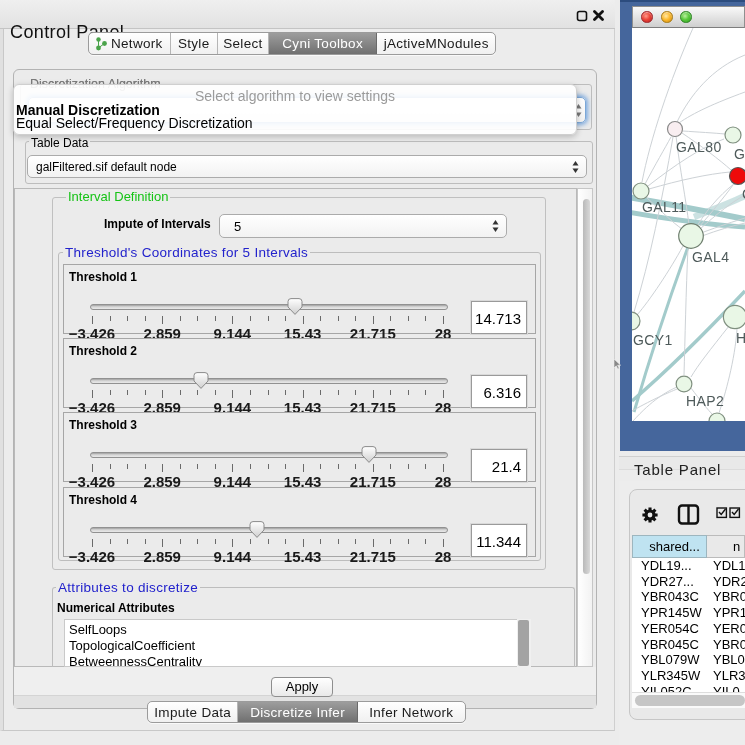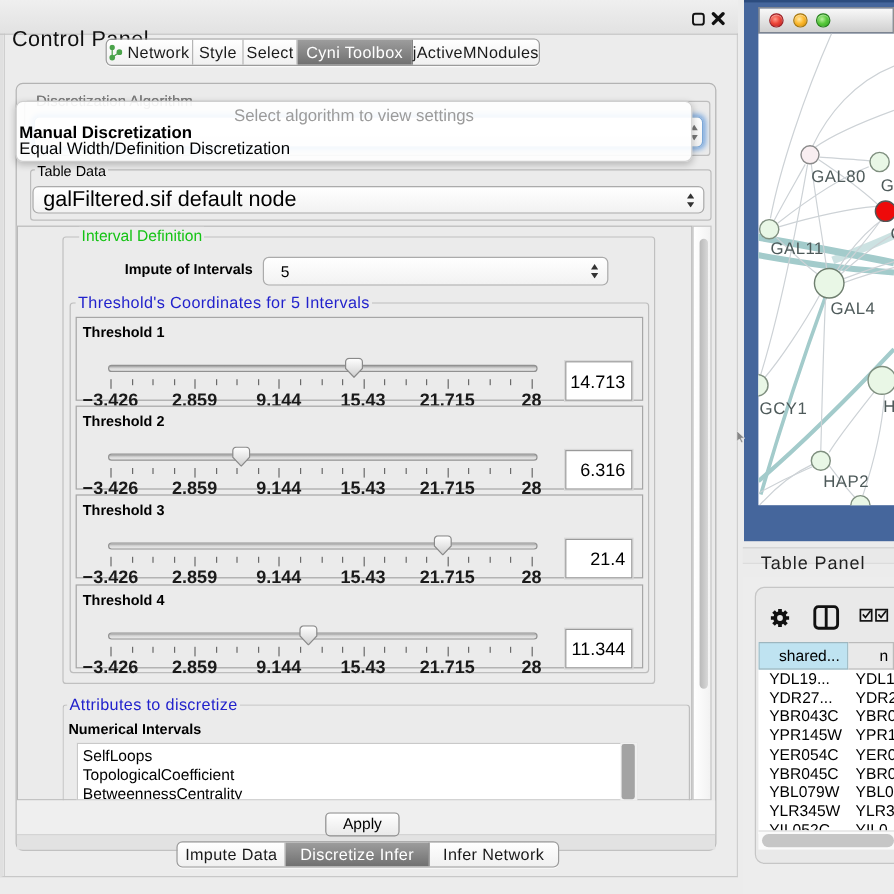--- a/index.html
+++ b/index.html
@@ -45,21 +45,21 @@
 <body>
 <div class="abs" id="cpwin"></div>
 <div class="abs" id="titlebar">
     <span class="t">Control Panel</span>
   <svg class="abs" style="left:576px;top:10px" width="30" height="12" viewBox="0 0 30 12">
     <rect x="1.5" y="1.5" width="9" height="9" rx="2" fill="none" stroke="#111" stroke-width="1.6"></rect>
     <path d="M18.5 1.5 L26.5 9.5 M26.5 1.5 L18.5 9.5" stroke="#111" stroke-width="2.8" stroke-linecap="round"></path>
   </svg>
 </div>
 
-<div class="seg" style="left:88px;top:32px;width:362px;">
+<div class="seg" style="left:88px;top:32px;width:408px;">
   <div class="s" style="width:88px;"><svg width="11" height="14" viewBox="0 0 11 14" style="margin-right:4px;">
         <circle cx="2.5" cy="2.5" r="2.2" fill="#4aa34a"></circle>
         <circle cx="2.5" cy="11" r="2.4" fill="#4aa34a"></circle>
         <circle cx="8.5" cy="6.5" r="2.4" fill="#4aa34a"></circle>
         <path d="M2.5 3 L2.5 11 M3 10.5 L8.5 6.5" stroke="#4aa34a" stroke-width="1"></path>
       </svg>Network</div>
   <div class="s" style="width:51px;">Style</div>
   <div class="s" style="width:55px;">Select</div>
   <div class="s sel" style="width:117px;">Cyni Toolbox</div>
   <div class="s" style="width:127px;">jActiveMNodules</div>
@@ -71,21 +71,21 @@
 <div class="abs" style="left:30px;top:77px;font-size:12.5px;color:#7a7a7a;z-index:1;">Discretization Algorithm</div>
 <div class="abs" style="left:30px;top:77px;font-size:12.5px;color:#7a7a7a;z-index:41;clip-path:inset(0 0 53% 0);">Discretization Algorithm</div>
 <div class="combo" style="left:28px;top:97px;width:558px;height:26px;box-shadow:0 0 4px 2px rgba(90,150,220,0.75);border-color:#7ba7d7;"></div>
 <svg class="abs" style="left:575px;top:104px" width="7" height="13" viewBox="0 0 7 13">
     <path d="M3.5 0 L6.5 4.5 H0.5 Z" fill="#777"></path>
     <path d="M3.5 13 L6.5 8.5 H0.5 Z" fill="#777"></path>
   </svg>
 
 <div class="grp" style="left:25px;top:141px;width:568px;height:43px;"></div>
 <div class="grptitle" style="left:29px;top:136px;color:#000;">Table Data</div>
-<div class="combo" style="left:27px;top:155px;width:560px;height:23px;font-size:18px;">
+<div class="combo" style="left:27px;top:155px;width:560px;height:23px;font-size:12px;">
     <span style="margin-left:8px;">galFiltered.sif default node</span>
   <svg class="arr" viewBox="0 0 7 12">
       <path d="M3.5 0 L6.5 4.5 H0.5 Z" fill="#333"></path>
       <path d="M3.5 12 L6.5 7.5 H0.5 Z" fill="#333"></path>
     </svg>
 </div>
 
 <div class="abs" style="left:14px;top:188px;width:563px;height:479px;border:1px solid #b9b9b9;background:#ebebeb;"></div>
 
 <div class="abs" style="left:577px;top:188px;width:16px;height:479px;border:1px solid #c6c6c6;background:linear-gradient(90deg,#ffffff, #f2f2f2);"></div>
@@ -268,41 +268,41 @@
           </linearGradient>
         </defs>
       <path d="M4 0.6 h8 a3 3 0 0 1 3 3 v5.4 l-7 7.4 l-7 -7.4 v-5.4 a3 3 0 0 1 3 -3 z" fill="url(#tg4)" stroke="#8a8a8a"></path>
     </svg>
     <div class="vbox">11.344</div>
   </div>
   </div>
 
 <div class="grp" style="left:52px;top:587px;width:523px;height:90px;border-bottom:none;"></div>
 <div class="grptitle" style="left:56px;top:580px;color:#2222cc;font-size:13.5px;letter-spacing:0.3px;">Attributes to discretize</div>
-<div class="abs" style="left:57px;top:601px;font-size:12px;font-weight:bold;">Numerical Intervals</div>
+<div class="abs" style="left:57px;top:601px;font-size:12px;font-weight:bold;">Numerical Attributes</div>
 <div class="abs" style="left:64px;top:619px;width:467px;height:48px;background:#fff;border:1px solid #c9c9c9;overflow:hidden;">
   <div style="font-size:13px;color:#000;padding-left:4px;line-height:16px;padding-top:2px;">SelfLoops<br>TopologicalCoefficient<br>BetweennessCentrality</div>
 </div>
 <div class="abs" style="left:517px;top:619px;width:14px;height:48px;background:#f0f0f0;"></div>
 <div class="abs" style="left:518px;top:620px;width:11px;height:46px;background:#a3a3a3;border-radius:2px;"></div>
 
 <div class="abs" style="left:14px;top:667px;width:582px;height:28px;background:#efefef;"></div>
 <div class="abs" style="left:14px;top:695px;width:582px;height:13px;background:#e2e2e2;border-top:1px solid #d4d4d4;"></div>
 <div class="abs" style="left:271px;top:677px;width:62px;height:20px;background:linear-gradient(#ffffff,#e9e9e9);border:1px solid #8e8e8e;border-radius:4px;font-size:13px;text-align:center;line-height:18px;">Apply</div>
 
 <div class="seg" style="left:147px;top:701px;width:319px;height:22px;">
   <div class="s" style="width:91px;">Impute Data</div>
   <div class="s sel" style="width:120px;">Discretize Infer</div>
   <div class="s" style="width:108px;">Infer Network</div>
 </div>
 
 <div class="abs" id="popup">
   <div class="it1">Select algorithm to view settings</div>
   <div class="it2">Manual Discretization</div>
-  <div class="it3">Equal Width/Definition Discretization</div>
+  <div class="it3">Equal Select/Frequency Discretization</div>
 </div>
 
 <div class="abs" id="netwin"></div>
 <div class="abs" style="left:620px;top:0;width:125px;height:2px;background:#2c4c7e;"></div>
 <div class="abs" id="nettb"></div>
 <div class="light" style="left:641px;background:radial-gradient(circle at 4px 4px,#ff9a8a,#ec4437 45%,#b01e25);border:1px solid #9c1f24;"></div>
 <div class="light" style="left:661px;background:radial-gradient(circle at 4px 4px,#ffe9a8,#fdb92d 45%,#c8860d);border:1px solid #a5770e;"></div>
 <div class="light" style="left:680px;background:radial-gradient(circle at 4px 4px,#baf0a0,#59c93c 45%,#2f9e22);border:1px solid #25801b;"></div>
 <div class="abs" id="canvas">
 <svg width="113" height="393" viewBox="632 28 113 393" style="position:absolute;left:0;top:0;">

